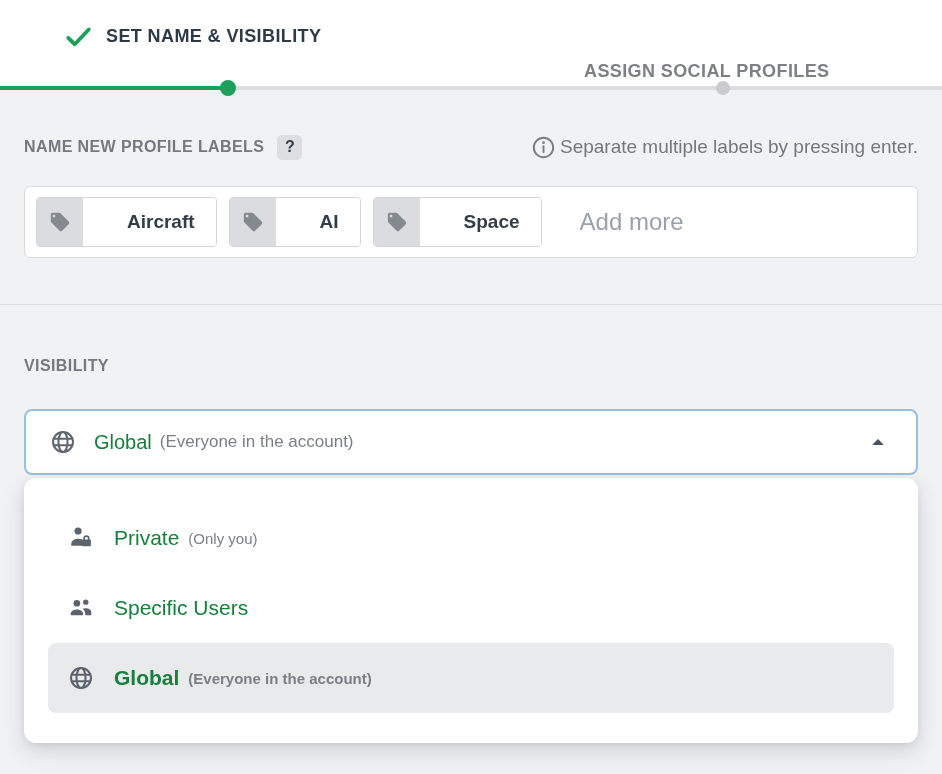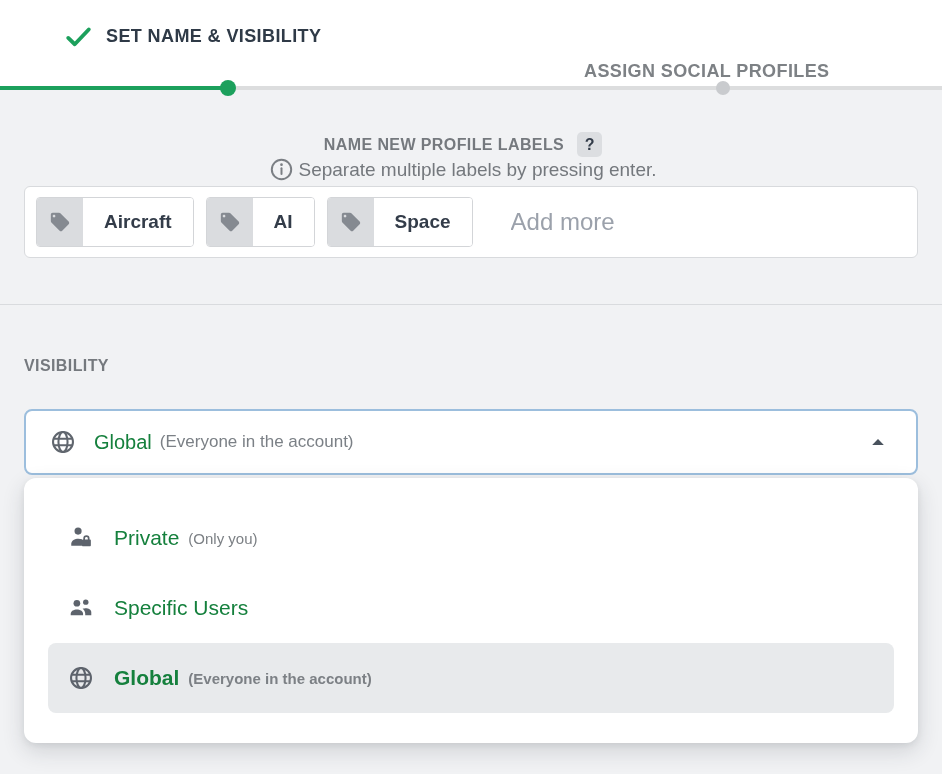--- a/index.html
+++ b/index.html
@@ -19,38 +19,38 @@
   .step2 .step-label { color:#7d8185; }
   .check-icon { width:29px; height:29px; display:block; }
 
   .progress-track { position:absolute; left:0; right:0; bottom:0; height:4px; background:#dcddde; }
   .progress-fill  { position:absolute; left:0; bottom:0; height:4px; width:228px; background:#1ca05c; }
   .dot { position:absolute; border-radius:50%; }
   .dot-active   { left:220px; bottom:-6px; width:16px; height:16px; background:#1ca05c; z-index:2; }
   .dot-upcoming { left:716px; bottom:-5px; width:14px; height:14px; background:#c9cbce; z-index:2; }
 
   
-  .labels-row { display:flex; justify-content:space-between; align-items:center; padding:42px 24px 0 8px; height:72px;flex-direction:column; }
+  .labels-row { display:flex; justify-content:space-between; align-items:center; padding:42px 24px 0 24px; height:72px; }
   .labels-title-group { display:flex; align-items:center; gap:13px; }
   .section-title { font-size:16px; font-weight:700; letter-spacing:.4px; color:#75797e; }
   .help-badge {
     width:25px; height:25px; background:#dcdee1; border-radius:5px;
     display:flex; align-items:center; justify-content:center;
     font-size:16px; font-weight:700; color:#333c49; cursor:pointer;
   }
   .hint-group { display:flex; align-items:center; gap:4px; color:#74787d; }
   .info-icon { width:25px; height:25px; display:block; color:#7b7f84; }
   .hint-text { font-size:19px; color:#74787d; }
 
   .tag-box {
     margin:24px 24px 0 24px; height:72px; background:#ffffff;
     border:1px solid #d8dadd; border-radius:6px;
     display:flex; align-items:center; padding:0 11px; gap:12px;
   }
-  .tag { display:flex; height:50px; border:1px solid #d3d5d8; border-radius:4px; overflow:hidden; }
+  .tag { display:flex; height:50px; border:1px solid #d3d5d8; border-radius:4px; overflow:hidden;gap:23px; }
   .tag-icon-seg { width:46px; background:#dadcdf; display:flex; align-items:center; justify-content:center; }
   .tag-icon { width:22px; height:22px; color:#858a91; display:block; }
   .tag-text { background:#ffffff; display:flex; align-items:center; padding:0 21px; font-size:19px; font-weight:700; color:#333c49; }
   .add-more-input {
     border:none; outline:none; background:transparent; flex:1;
     font-family:"Liberation Sans", sans-serif; font-size:24px; color:#333c49;
     padding-left:26px;
   }
   .add-more-input::placeholder { color:#9ba1ab; opacity:1; }
 

